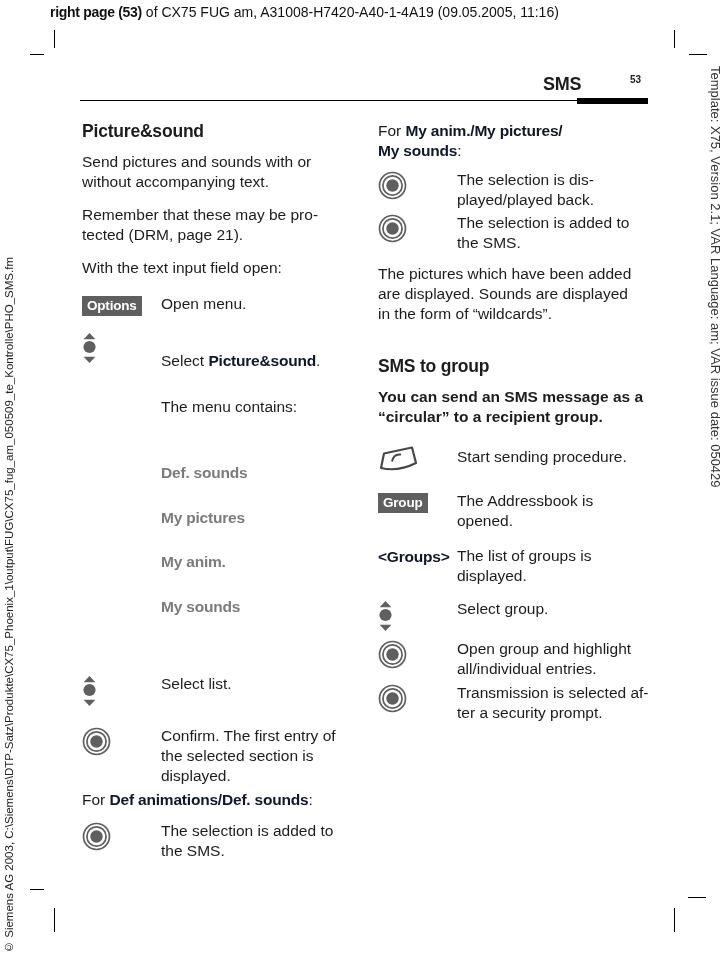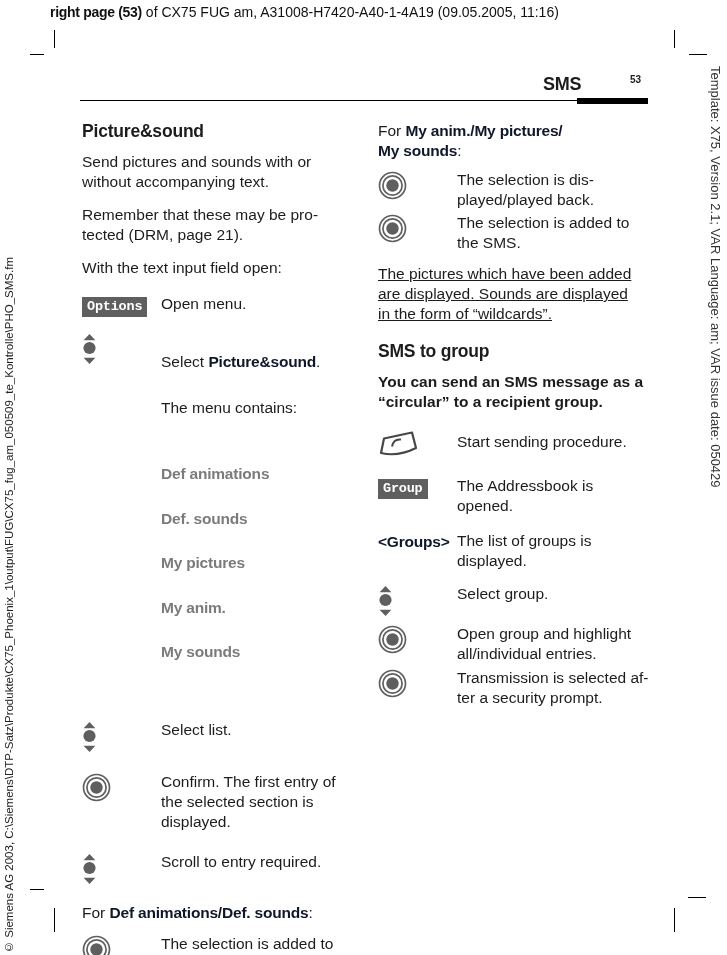--- a/index.html
+++ b/index.html
@@ -34,21 +34,21 @@
   h2.sec{font-size:17.5px;font-weight:bold;margin:0 0 11px;letter-spacing:-0.2px;}
   p.body{margin:0 0 13px;white-space:pre-line;}
   .muted-b{color:#0f172a;font-weight:bold;letter-spacing:-0.2px;}
   .mixed{white-space:pre-line;margin:0 0 10px;}
   
   .row{display:flex;align-items:flex-start;margin:0 0 12px;}
   .icol{flex:0 0 79px;width:79px;padding-top:1px;}
   .itext{flex:1;white-space:pre-line;}
   .badge{
     display:inline-block;background:#5f5f5f;color:#fff;font-weight:bold;
-    font-size:13.5px;line-height:17px;padding:1px 5px 2px;letter-spacing:-0.2px;font-family:Liberation Mono, monospace;
+    font-size:13.5px;line-height:17px;padding:1px 5px 2px;letter-spacing:-0.2px;
   }
   .menu-list{margin:4px 0 2px;}
   .menu-list .mi{color:#7b7b7b;font-weight:bold;line-height:24.5px;letter-spacing:-0.2px;}
   .icon{display:inline-block;}
   svg{display:block;}
 </style>
 </head>
 <body>
 
 <div class="doc-header"><span class="bold">right page (53)</span><span> of CX75 FUG am, A31008-H7420-A40-1-4A19 (09.05.2005, 11:16)</span></div>
@@ -92,21 +92,20 @@
           <path d="M7.5 1 L13.4 7.2 H1.6 Z" fill="#5f5f5f"></path>
           <circle cx="7.5" cy="15" r="6.1" fill="#5f5f5f"></circle>
           <path d="M7.5 31 L1.6 24.8 H13.4 Z" fill="#5f5f5f"></path>
         </svg>
       </span>
     </div>
     <div class="itext">
       <div class="mixed" style="margin-bottom:6px;"><span>Select </span><span class="muted-b">Picture&amp;sound</span><span>.</span></div>
       <div>The menu contains:</div>
       <div class="menu-list">
-        <div class="mi">Def animations</div>
         <div class="mi">Def. sounds</div>
         <div class="mi">My pictures</div>
         <div class="mi">My anim.</div>
         <div class="mi">My sounds</div>
       </div>
     </div>
   </div>
 
   <div class="row" style="margin-bottom:14px;">
     <div class="icol">
@@ -114,142 +113,130 @@
         <svg width="15" height="32" viewBox="0 0 15 32">
           <path d="M7.5 1 L13.4 7.2 H1.6 Z" fill="#5f5f5f"></path>
           <circle cx="7.5" cy="15" r="6.1" fill="#5f5f5f"></circle>
           <path d="M7.5 31 L1.6 24.8 H13.4 Z" fill="#5f5f5f"></path>
         </svg>
       </span>
     </div>
     <div class="itext">Select list.</div>
   </div>
 
-  <div class="row" style="margin-bottom:20px;">
+  <div class="row" style="margin-bottom:4px;">
     <div class="icol">
       <span class="icon">
         <svg width="29" height="29" viewBox="0 0 29 29">
           <circle cx="14.5" cy="14.5" r="13" fill="none" stroke="#5f5f5f" stroke-width="1.7"></circle>
           <circle cx="14.5" cy="14.5" r="9.6" fill="none" stroke="#5f5f5f" stroke-width="1.7"></circle>
           <circle cx="14.5" cy="14.5" r="6.2" fill="#5f5f5f"></circle>
         </svg>
       </span>
     </div>
     <div class="itext">Confirm. The first entry of
 the selected section is
 displayed.</div>
   </div>
 
+
+  <div class="mixed" style="margin-bottom:11px;"><span>For </span><span class="muted-b">Def animations/Def. sounds</span><span>:</span></div>
+
+  <div class="row">
+    <div class="icol">
+      <span class="icon">
+        <svg width="29" height="29" viewBox="0 0 29 29">
+          <circle cx="14.5" cy="14.5" r="13" fill="none" stroke="#5f5f5f" stroke-width="1.7"></circle>
+          <circle cx="14.5" cy="14.5" r="9.6" fill="none" stroke="#5f5f5f" stroke-width="1.7"></circle>
+          <circle cx="14.5" cy="14.5" r="6.2" fill="#5f5f5f"></circle>
+        </svg>
+      </span>
+    </div>
+    <div class="itext">The selection is added to
+the SMS.</div>
+  </div>
+
+</div>
+
+<div class="col col-right">
+
+  <div class="mixed" style="margin-bottom:9px;"><span>For </span><span class="muted-b">My anim./My pictures/
+My sounds</span><span>:</span></div>
+
+  <div class="row" style="margin-bottom:3px;">
+    <div class="icol">
+      <span class="icon">
+        <svg width="29" height="29" viewBox="0 0 29 29">
+          <circle cx="14.5" cy="14.5" r="13" fill="none" stroke="#5f5f5f" stroke-width="1.7"></circle>
+          <circle cx="14.5" cy="14.5" r="9.6" fill="none" stroke="#5f5f5f" stroke-width="1.7"></circle>
+          <circle cx="14.5" cy="14.5" r="6.2" fill="#5f5f5f"></circle>
+        </svg>
+      </span>
+    </div>
+    <div class="itext">The selection is dis-
+played/played back.</div>
+  </div>
+
+  <div class="row" style="margin-bottom:11px;">
+    <div class="icol">
+      <span class="icon">
+        <svg width="29" height="29" viewBox="0 0 29 29">
+          <circle cx="14.5" cy="14.5" r="13" fill="none" stroke="#5f5f5f" stroke-width="1.7"></circle>
+          <circle cx="14.5" cy="14.5" r="9.6" fill="none" stroke="#5f5f5f" stroke-width="1.7"></circle>
+          <circle cx="14.5" cy="14.5" r="6.2" fill="#5f5f5f"></circle>
+        </svg>
+      </span>
+    </div>
+    <div class="itext">The selection is added to
+the SMS.</div>
+  </div>
+
+  <p class="body" style="margin-bottom:32px;">The pictures which have been added
+are displayed. Sounds are displayed
+in the form of “wildcards”.</p>
+
+  <h2 class="sec">SMS to group</h2>
+
+  <p class="body" style="margin-bottom:16px;font-weight:bold;">You can send an SMS message as a
+“circular” to a recipient group.</p>
+
+  <div class="row" style="margin-bottom:12px;">
+    <div class="icol">
+      <span class="icon">
+        <svg width="41" height="30" viewBox="0 0 41 30">
+          <path d="M6 9.5 L34 3.5 L38 19 Q20 28 3 24 Z" fill="none" stroke="#474747" stroke-width="2.2" stroke-linejoin="round"></path>
+          <path d="M14 17.5 Q15.5 9.5 23 10.5" fill="none" stroke="#474747" stroke-width="2"></path>
+        </svg>
+      </span>
+    </div>
+    <div class="itext" style="padding-top:4px;">Start sending procedure.</div>
+  </div>
+
+  <div class="row" style="margin-bottom:15px;">
+    <div class="icol"><span class="badge">Group</span></div>
+    <div class="itext">The Addressbook is
+opened.</div>
+  </div>
+
   <div class="row" style="margin-bottom:13px;">
+    <div class="icol"><span class="muted-b">&lt;Groups&gt;</span></div>
+    <div class="itext">The list of groups is
+displayed.</div>
+  </div>
+
+  <div class="row" style="margin-bottom:2px;">
     <div class="icol">
       <span class="icon">
         <svg width="15" height="32" viewBox="0 0 15 32">
           <path d="M7.5 1 L13.4 7.2 H1.6 Z" fill="#5f5f5f"></path>
           <circle cx="7.5" cy="15" r="6.1" fill="#5f5f5f"></circle>
           <path d="M7.5 31 L1.6 24.8 H13.4 Z" fill="#5f5f5f"></path>
         </svg>
       </span>
     </div>
-    <div class="itext">Scroll to entry required.</div>
-  </div>
-
-  <div class="mixed" style="margin-bottom:11px;"><span>For </span><span class="muted-b">Def animations/Def. sounds</span><span>:</span></div>
-
-  <div class="row">
-    <div class="icol">
-      <span class="icon">
-        <svg width="29" height="29" viewBox="0 0 29 29">
-          <circle cx="14.5" cy="14.5" r="13" fill="none" stroke="#5f5f5f" stroke-width="1.7"></circle>
-          <circle cx="14.5" cy="14.5" r="9.6" fill="none" stroke="#5f5f5f" stroke-width="1.7"></circle>
-          <circle cx="14.5" cy="14.5" r="6.2" fill="#5f5f5f"></circle>
-        </svg>
-      </span>
-    </div>
-    <div class="itext">The selection is added to
-the SMS.</div>
-  </div>
-
-</div>
-
-<div class="col col-right">
-
-  <div class="mixed" style="margin-bottom:9px;"><span>For </span><span class="muted-b">My anim./My pictures/
-My sounds</span><span>:</span></div>
-
-  <div class="row" style="margin-bottom:3px;">
-    <div class="icol">
-      <span class="icon">
-        <svg width="29" height="29" viewBox="0 0 29 29">
-          <circle cx="14.5" cy="14.5" r="13" fill="none" stroke="#5f5f5f" stroke-width="1.7"></circle>
-          <circle cx="14.5" cy="14.5" r="9.6" fill="none" stroke="#5f5f5f" stroke-width="1.7"></circle>
-          <circle cx="14.5" cy="14.5" r="6.2" fill="#5f5f5f"></circle>
-        </svg>
-      </span>
-    </div>
-    <div class="itext">The selection is dis-
-played/played back.</div>
-  </div>
-
-  <div class="row" style="margin-bottom:11px;">
-    <div class="icol">
-      <span class="icon">
-        <svg width="29" height="29" viewBox="0 0 29 29">
-          <circle cx="14.5" cy="14.5" r="13" fill="none" stroke="#5f5f5f" stroke-width="1.7"></circle>
-          <circle cx="14.5" cy="14.5" r="9.6" fill="none" stroke="#5f5f5f" stroke-width="1.7"></circle>
-          <circle cx="14.5" cy="14.5" r="6.2" fill="#5f5f5f"></circle>
-        </svg>
-      </span>
-    </div>
-    <div class="itext">The selection is added to
-the SMS.</div>
-  </div>
-
-  <p class="body" style="margin-bottom:17px;text-decoration:underline;">The pictures which have been added
-are displayed. Sounds are displayed
-in the form of “wildcards”.</p>
-
-  <h2 class="sec">SMS to group</h2>
-
-  <p class="body" style="margin-bottom:16px;font-weight:bold;">You can send an SMS message as a
-“circular” to a recipient group.</p>
-
-  <div class="row" style="margin-bottom:12px;">
-    <div class="icol">
-      <span class="icon">
-        <svg width="41" height="30" viewBox="0 0 41 30">
-          <path d="M6 9.5 L34 3.5 L38 19 Q20 28 3 24 Z" fill="none" stroke="#474747" stroke-width="2.2" stroke-linejoin="round"></path>
-          <path d="M14 17.5 Q15.5 9.5 23 10.5" fill="none" stroke="#474747" stroke-width="2"></path>
-        </svg>
-      </span>
-    </div>
-    <div class="itext" style="padding-top:4px;">Start sending procedure.</div>
-  </div>
-
-  <div class="row" style="margin-bottom:15px;">
-    <div class="icol"><span class="badge">Group</span></div>
-    <div class="itext">The Addressbook is
-opened.</div>
-  </div>
-
-  <div class="row" style="margin-bottom:13px;">
-    <div class="icol"><span class="muted-b">&lt;Groups&gt;</span></div>
-    <div class="itext">The list of groups is
-displayed.</div>
-  </div>
-
-  <div class="row" style="margin-bottom:2px;">
-    <div class="icol">
-      <span class="icon">
-        <svg width="15" height="32" viewBox="0 0 15 32">
-          <path d="M7.5 1 L13.4 7.2 H1.6 Z" fill="#5f5f5f"></path>
-          <circle cx="7.5" cy="15" r="6.1" fill="#5f5f5f"></circle>
-          <path d="M7.5 31 L1.6 24.8 H13.4 Z" fill="#5f5f5f"></path>
-        </svg>
-      </span>
-    </div>
     <div class="itext">Select group.</div>
   </div>
 
   <div class="row" style="margin-bottom:4px;">
     <div class="icol">
       <span class="icon">
         <svg width="29" height="29" viewBox="0 0 29 29">
           <circle cx="14.5" cy="14.5" r="13" fill="none" stroke="#5f5f5f" stroke-width="1.7"></circle>
           <circle cx="14.5" cy="14.5" r="9.6" fill="none" stroke="#5f5f5f" stroke-width="1.7"></circle>
           <circle cx="14.5" cy="14.5" r="6.2" fill="#5f5f5f"></circle>

